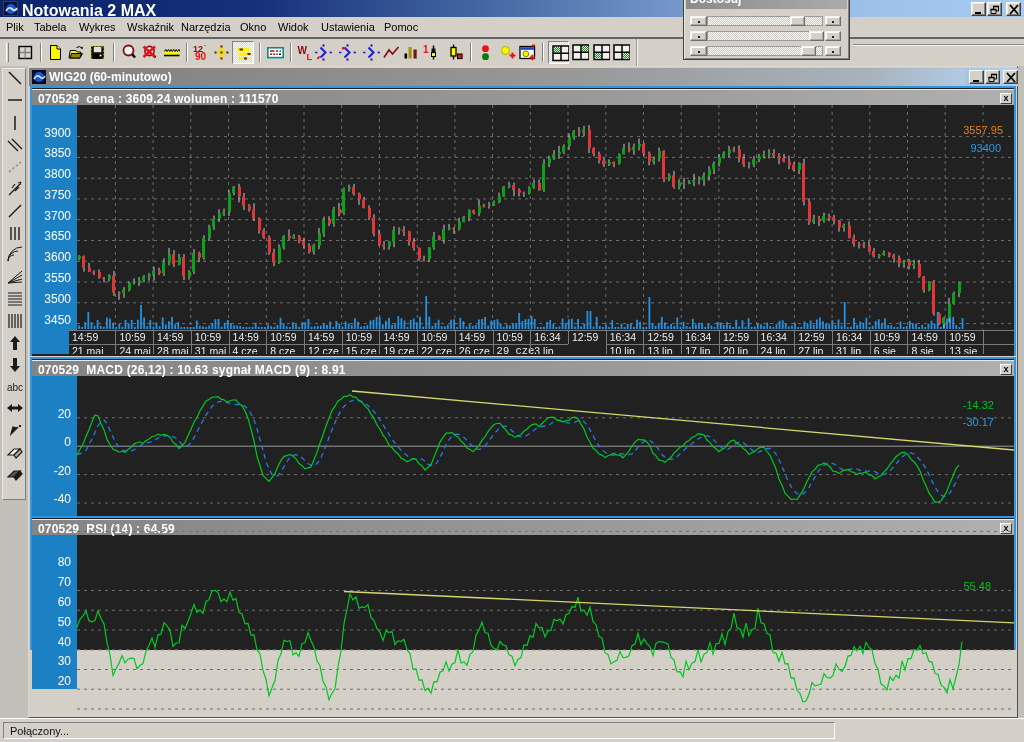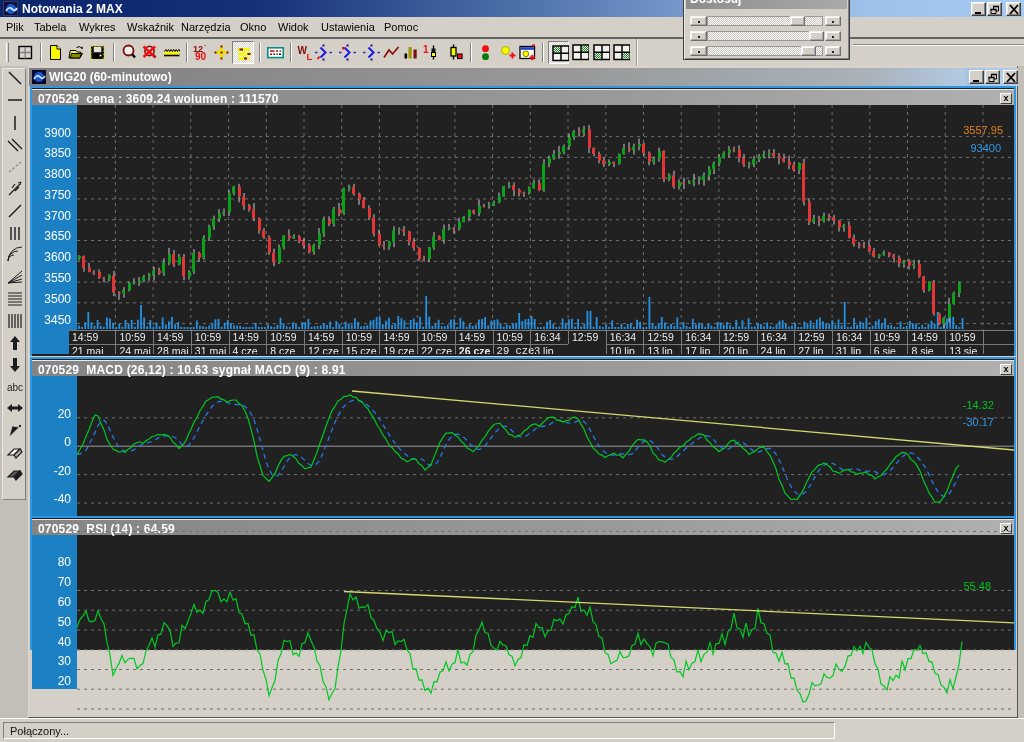--- a/index.html
+++ b/index.html
@@ -1,17 +1,17 @@
 <!DOCTYPE html>
 <html><head><meta charset="utf-8"><title>Notowania 2 MAX</title><style>
 *{margin:0;padding:0;box-sizing:border-box}
 html,body{width:1024px;height:742px;overflow:hidden;background:#d4d0c8;font-family:"Liberation Sans",sans-serif}
 .a{position:absolute}
 #titlebar{left:0;top:0;width:1024px;height:17px;background:linear-gradient(90deg,#0a246a 0%,#16307a 25%,#4a6fa8 50%,#7799cc 67%,#9cc0e8 84%,#a6caf0 100%)}
-#titlebar .txt{left:22px;top:2px;color:#fff;font-weight:bold;font-size:12px}
+#titlebar .txt{left:22px;top:2px;color:#fff;font-weight:bold;font-size:16px}
 #appico{left:3px;top:1px;width:15px;height:15px;background:#10103a;border:1px solid #3a3a66}
 #appico svg{position:absolute;left:0;top:0}
 .wbtn{width:15px;height:14px;background:#d4d0c8;border:1px solid;border-color:#fff #404040 #404040 #fff;box-shadow:inset -1px -1px 0 #808080,inset 1px 1px 0 #ece9e2}
 .wbtn svg{position:absolute;left:1px;top:1px}
 #menubar{left:0;top:17px;width:1024px;height:20px;background:#d4d0c8}
 #menubar span{position:absolute;top:4px;font-size:11px;color:#000}
 #menuline{left:0;top:37px;width:1024px;height:2px;background:#636363}
 #toolbar{left:0;top:39px;width:1024px;height:27px;background:#d4d0c8}
 .tbtn{position:absolute;top:2px;width:23px;height:23px}
 .tbtn svg{position:absolute;left:3px;top:3px}
@@ -377,21 +377,21 @@
       <div class="cell" style="width:46.4px;border-left:none;">21 maj</div>
       <div class="cell" style="width:37.72px;">24 maj</div>
       <div class="cell" style="width:37.72px;">28 maj</div>
       <div class="cell" style="width:37.72px;">31 maj</div>
       <div class="cell" style="width:37.72px;">4 cze</div>
       <div class="cell" style="width:37.72px;">8 cze</div>
       <div class="cell" style="width:37.72px;">12 cze</div>
       <div class="cell" style="width:37.72px;">15 cze</div>
       <div class="cell" style="width:37.72px;">19 cze</div>
       <div class="cell" style="width:37.72px;">22 cze</div>
-      <div class="cell" style="width:37.72px;font-weight:bold;">26 cze</div>
+      <div class="cell" style="width:37.72px;">26 cze</div>
       <div class="cell" style="width:37.72px;font-family:Liberation Mono, monospace;">29 cze</div>
       <div class="cell" style="width:37.72px;">3 lip</div>
       <div class="cell" style="width:37.72px;margin-top:23px;">6 lip</div>
       <div class="cell" style="width:37.72px;">10 lip</div>
       <div class="cell" style="width:37.72px;">13 lip</div>
       <div class="cell" style="width:37.72px;">17 lip</div>
       <div class="cell" style="width:37.72px;">20 lip</div>
       <div class="cell" style="width:37.72px;">24 lip</div>
       <div class="cell" style="width:37.72px;">27 lip</div>
       <div class="cell" style="width:37.72px;">31 lip</div>

